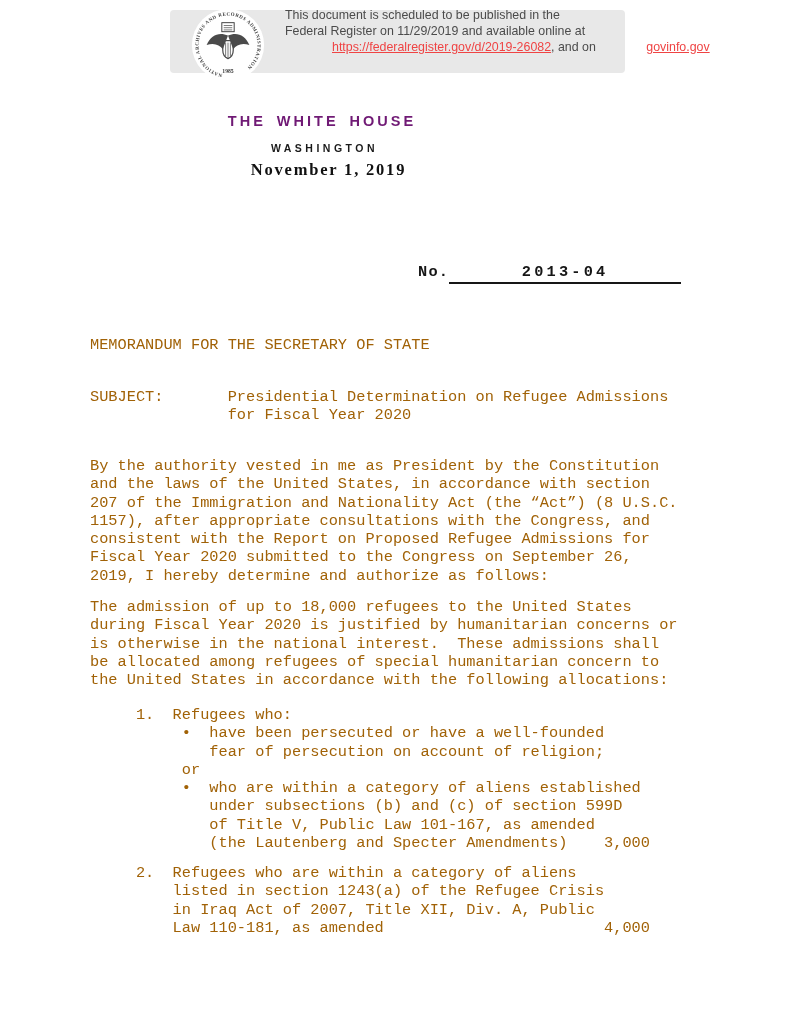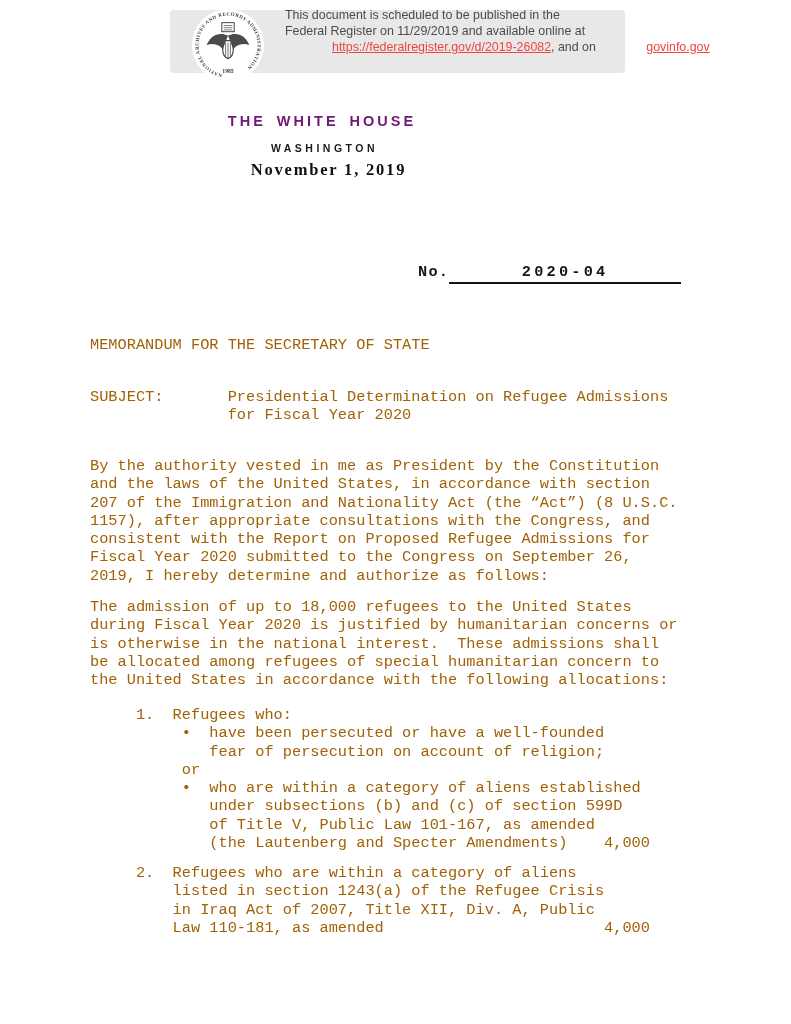--- a/index.html
+++ b/index.html
@@ -77,21 +77,21 @@
     <div><span class="blink">https://federalregister.gov/d/2019-26082</span><span>, and on </span><span class="blink">govinfo.gov</span></div>
   </div>
 
   <div class="wh-title">THE WHITE HOUSE</div>
   <div class="wh-sub">WASHINGTON</div>
   <div class="wh-date">November 1, 2019</div>
 
   <div class="pd">
     <div class="pd-line2">
       <span class="pd-no">No.</span>
-      <span class="pd-field">2020-04</span>
+      <span class="pd-field">2013-04</span>
     </div>
   </div>
 
   <pre class="tw tw-memorandum">MEMORANDUM FOR THE SECRETARY OF STATE</pre>
   <pre class="tw tw-subject">SUBJECT:       Presidential Determination on Refugee Admissions
                for Fiscal Year 2020</pre>
   <pre class="tw tw-para1">By the authority vested in me as President by the Constitution
 and the laws of the United States, in accordance with section
 207 of the Immigration and Nationality Act (the “Act”) (8 U.S.C.
 1157), after appropriate consultations with the Congress, and
@@ -103,19 +103,19 @@
 is otherwise in the national interest.  These admissions shall
 be allocated among refugees of special humanitarian concern to
 the United States in accordance with the following allocations:</pre>
   <pre class="tw tw-list1">     1.  Refugees who:
           •  have been persecuted or have a well-founded
              fear of persecution on account of religion;
           or
           •  who are within a category of aliens established
              under subsections (b) and (c) of section 599D
              of Title V, Public Law 101-167, as amended
-             (the Lautenberg and Specter Amendments)    4,000</pre>
+             (the Lautenberg and Specter Amendments)    3,000</pre>
   <pre class="tw tw-list2">     2.  Refugees who are within a category of aliens
          listed in section 1243(a) of the Refugee Crisis
          in Iraq Act of 2007, Title XII, Div. A, Public
          Law 110-181, as amended                        4,000</pre>
 
 </div>
 
 </body></html>

